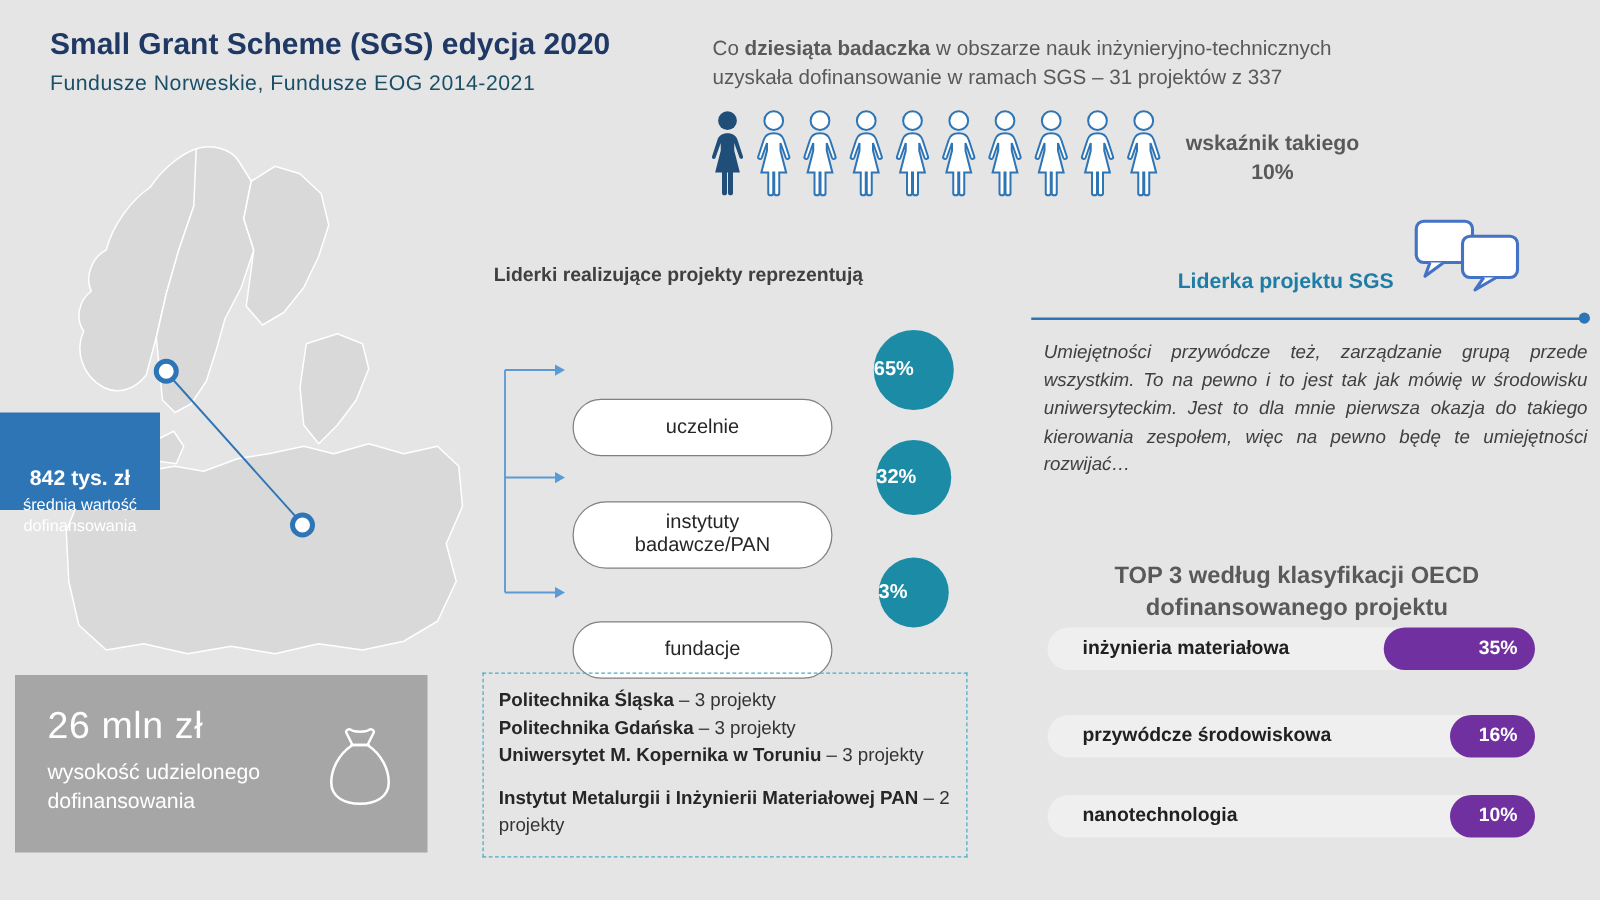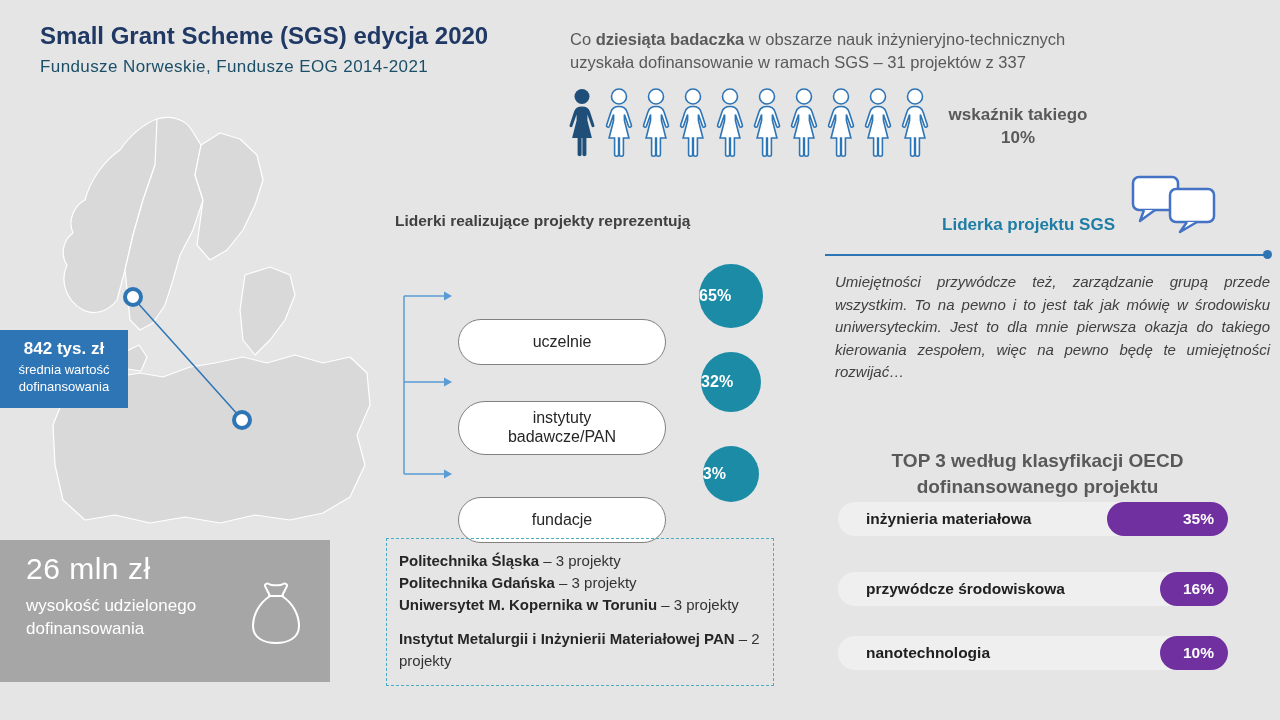--- a/index.html
+++ b/index.html
@@ -15,25 +15,25 @@
   .intro b { font-weight:700; }
 
   .people-svg { position:absolute; left:563px; top:86px; }
   .success-label { position:absolute; left:938px; top:104px; width:160px; text-align:center;
     font-weight:700; color:#595959; font-size:17px; line-height:1.35; }
 
   .map-svg { position:absolute; left:5px; top:105px; }
 
   .avg-box { position:absolute; left:0; top:330px; width:128px; height:78px; background:#2E75B6;
     color:#fff; text-align:center; padding-top:9px; box-sizing:border-box; z-index:3; }
-  .avg-value { font-size:17px; font-weight:700; margin-bottom:3px; }
+  .avg-value { font-size:17px; font-weight:700; margin-bottom:3px;margin-top:34px; }
   .avg-line { font-size:13px; line-height:1.3; }
 
-  .total-box { position:absolute; left:0; top:540px; width:330px; height:142px; background:#A6A6A6;
-    color:#fff; box-sizing:border-box; padding:12px 0 0 26px; }
+  .total-box { position:absolute; left:12px; top:540px; width:330px; height:142px; background:#A6A6A6;
+    color:#fff; box-sizing:border-box; padding:24px 0 0 26px; }
   .total-value { font-size:30px; letter-spacing:0.5px; margin-bottom:9px; }
   .total-line { font-size:17px; line-height:1.35; }
   .bag-icon { position:absolute; right:26px; top:40px; }
 
   .mid-heading { position:absolute; left:395px; top:212px; font-size:15.5px; font-weight:700; color:#404040; }
   .connector-svg { position:absolute; left:396px; top:270px; }
 
   .oval { position:absolute; left:458px; width:208px; border:1.5px solid #808080; border-radius:28px;
     background:#fff; display:flex; align-items:center; justify-content:center; text-align:center;
     font-size:16px; color:#262626; box-sizing:border-box;margin-top:47px; }

